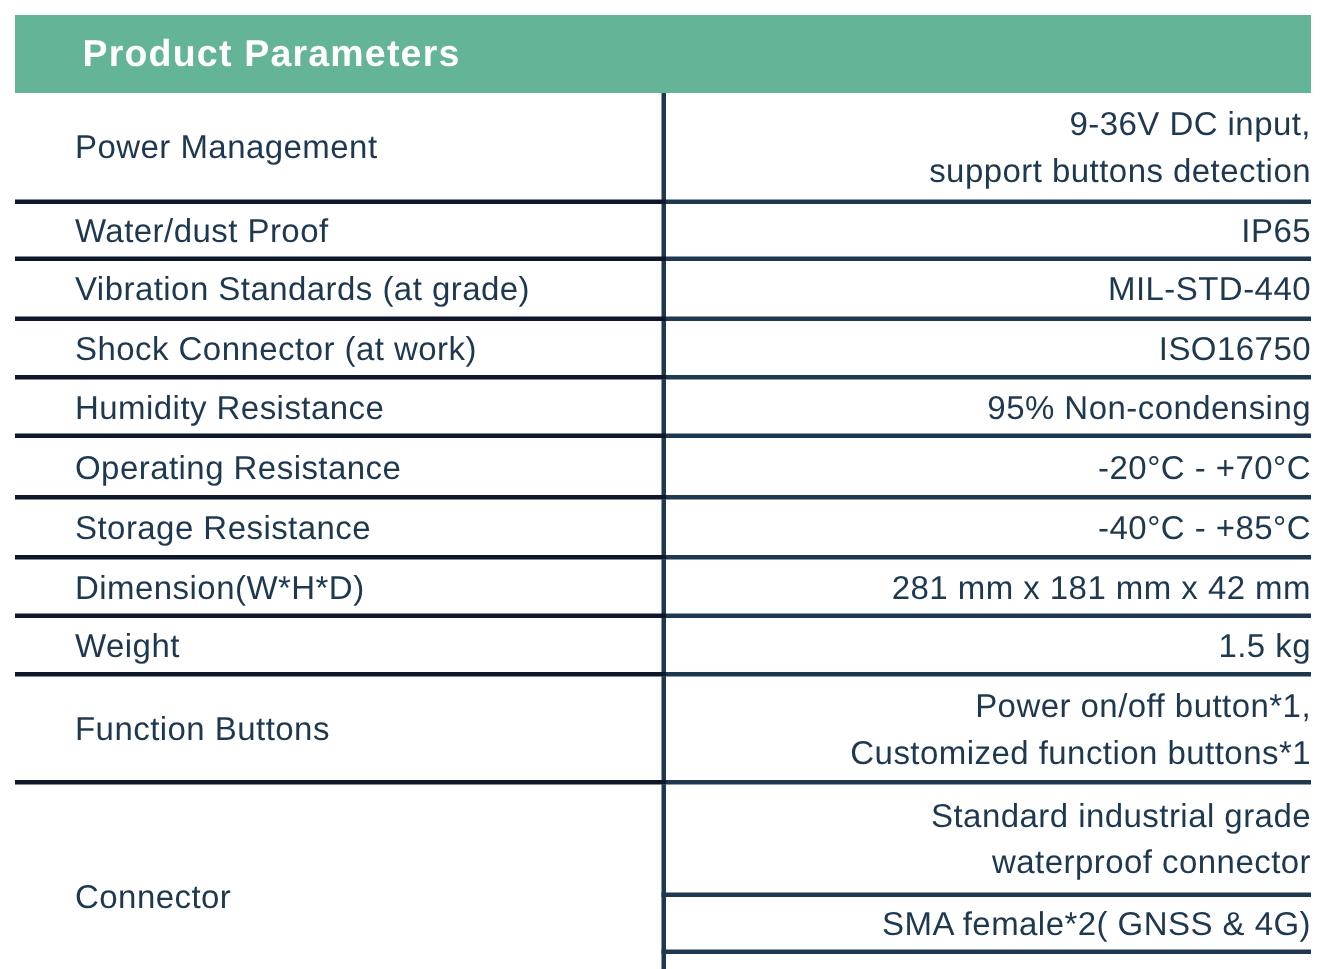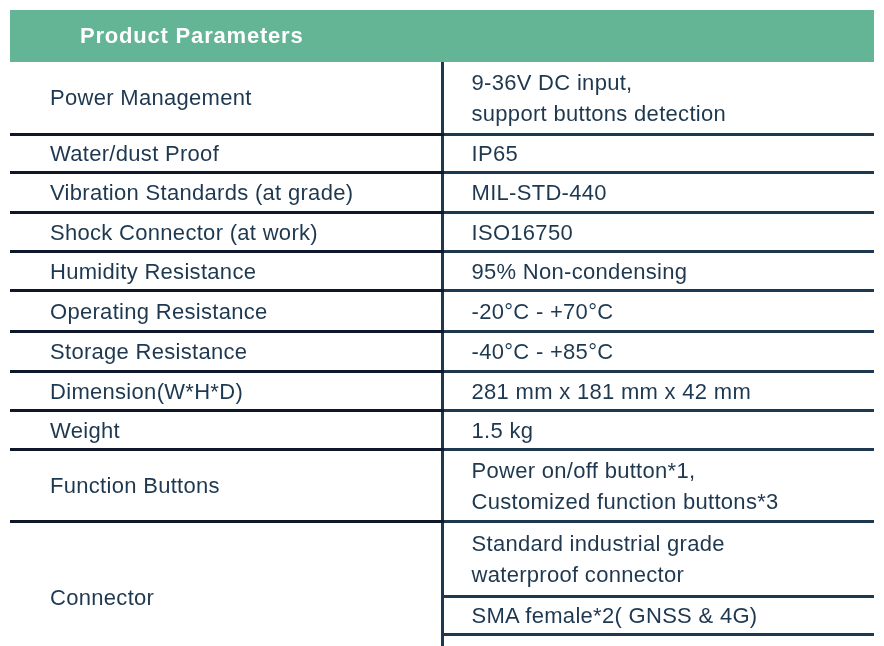--- a/index.html
+++ b/index.html
@@ -30,33 +30,34 @@
     font-size: 22px;
     letter-spacing: 0.3px;
     vertical-align: middle;
     padding: 0;
   }
   td.header-cell {
     background: #64b496;
     height: 52px;
     color: #ffffff;
     font-weight: bold;
-    font-size: 22px;
+    font-size: 25px;
     letter-spacing: 0.8px;
-    padding-left: 70px;
+    padding-left: 45px;
   }
   td.label-cell {
     width: 418px;
     padding-left: 40px;
     border-right: 3px solid #1e3850;
     border-bottom: 3px solid #0f172a;
   }
   td.value-cell {
-    padding-left: 28px;
+    padding-left: 40px;
     border-bottom: 3px solid #1e3850;
+    text-align: right;
   }
   td.thick-bottom { border-bottom: 4px solid #1e3850; }
   .line { line-height: 31px; }
   tr.h71 td { height: 71px; }
   tr.h35 td { height: 35px; }
   tr.h36 td { height: 36px; }
   tr.h37 td { height: 37px; }
   tr.h38 td { height: 38px; }
   tr.h69 td { height: 69px; }
   tr.h72 td { height: 72px; }
@@ -155,21 +156,21 @@
         <div class="line">1.5 kg</div>
       </td>
     </tr>
 
     <tr class="h69">
       <td class="label-cell">
         <div class="line">Function Buttons</div>
       </td>
       <td class="value-cell">
         <div class="line">Power on/off button*1,</div>
-        <div class="line">Customized function buttons*3</div>
+        <div class="line">Customized function buttons*1</div>
       </td>
     </tr>
 
     <tr class="h72">
       <td class="label-cell thick-bottom" rowspan="3">
         <div class="line">Connector</div>
       </td>
       <td class="value-cell">
         <div class="line">Standard industrial grade</div>
         <div class="line">waterproof connector</div>

